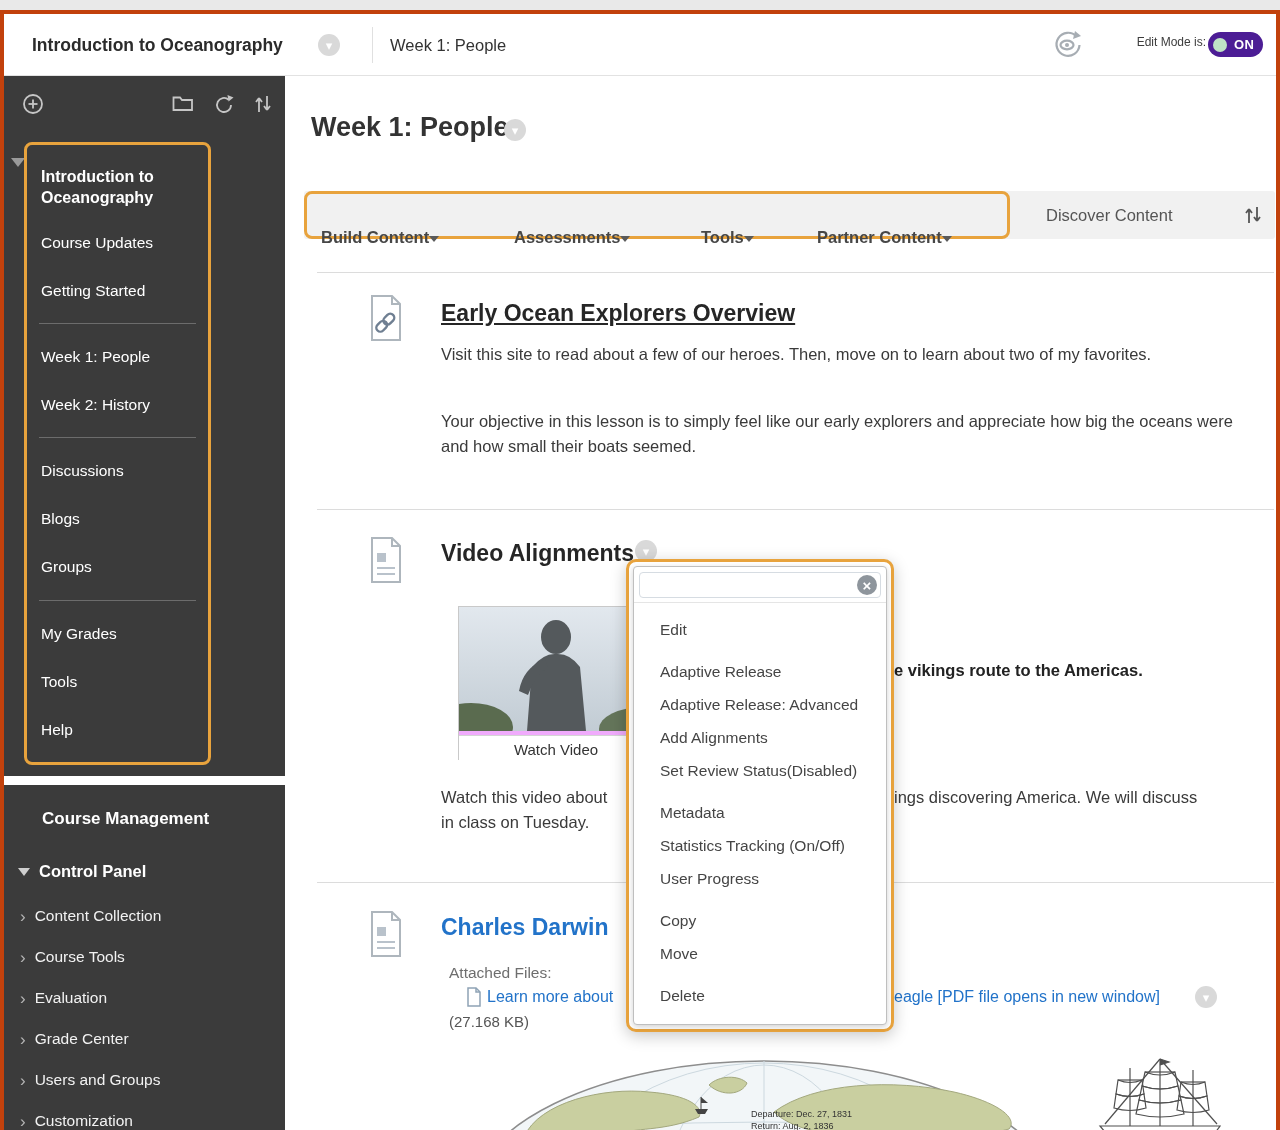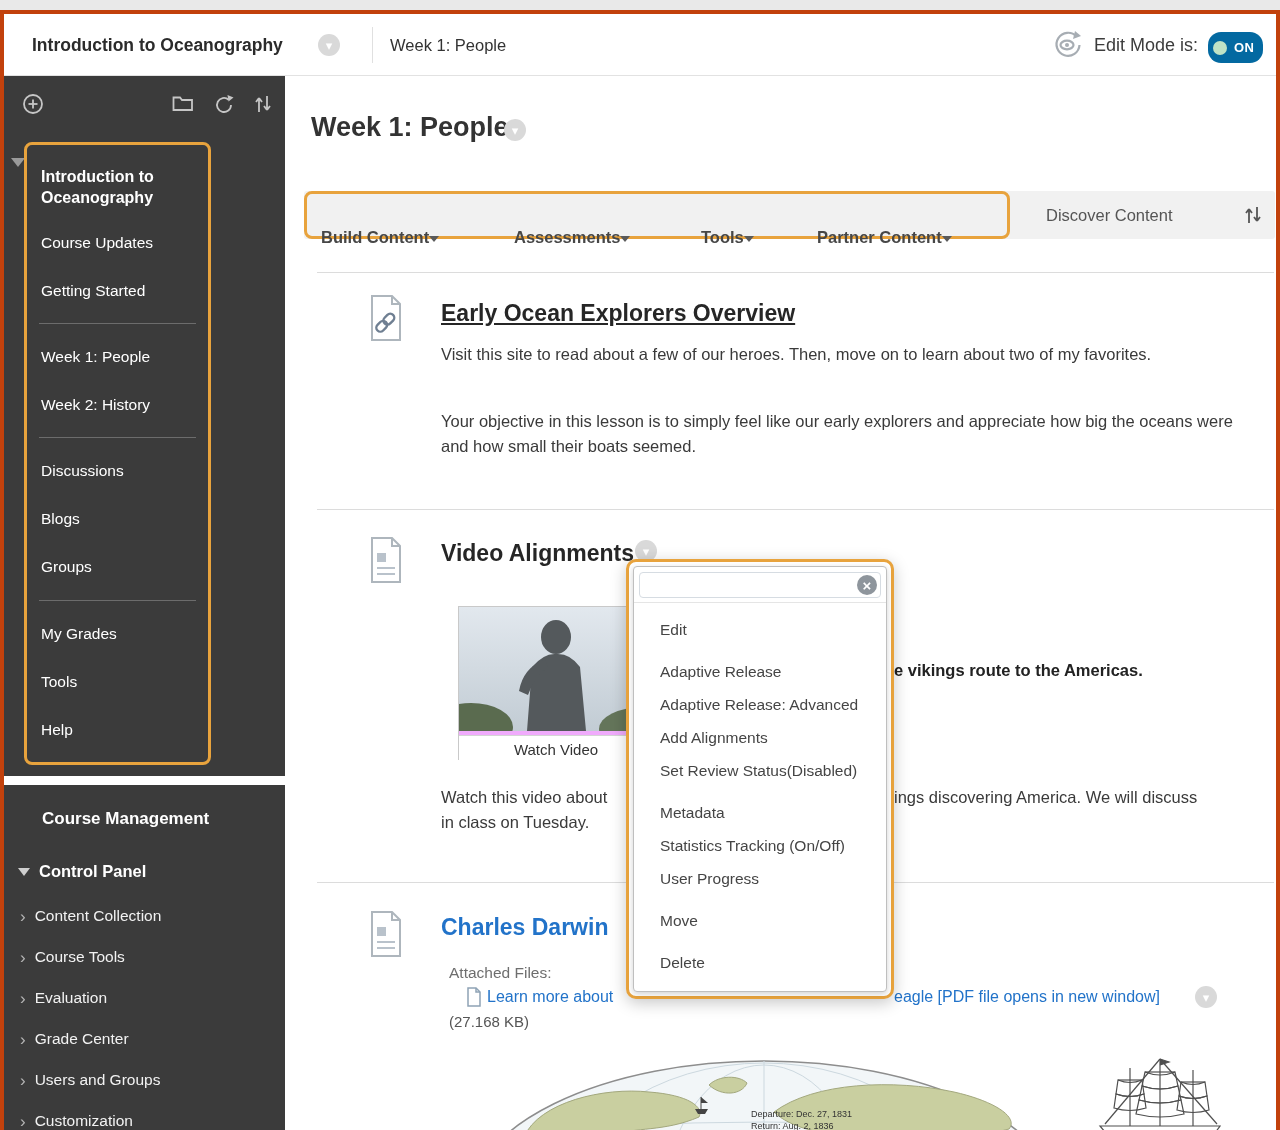--- a/index.html
+++ b/index.html
@@ -7,22 +7,22 @@
   .screen{position:relative;width:1280px;height:1130px;margin:10px auto;background:#fff;border:4px solid #c2410c;overflow:hidden}
   .abs{position:absolute}
 
   
   .header{position:absolute;left:0;top:0;width:100%;height:62px;background:#fff;border-bottom:1px solid #e2e2e2;z-index:10}
   .course-title{position:absolute;left:28px;top:0;line-height:62px;font-size:17.5px;font-weight:bold;color:#2b2b2b}
   .chev{width:22px;height:22px;border-radius:50%;background:#d9d9d9;display:flex;align-items:center;justify-content:center;flex:0 0 auto}
   .chev::after{content:"▾";color:#fff;font-size:13px;line-height:1}
   .vdiv{position:absolute;left:368px;top:13px;width:1px;height:36px;background:#e0e0e0}
   .breadcrumb{position:absolute;left:386px;top:0;line-height:62px;font-size:16.5px;color:#333}
-  .editmode-label{position:absolute;right:78px;top:21px;font-size:18px;color:#3c3c3c}
-  .toggle{position:absolute;right:13px;top:18px;width:55px;height:31px;border-radius:13px;background:#0369a1;display:flex;align-items:center}
+  .editmode-label{position:absolute;right:70px;top:21px;font-size:12px;color:#3c3c3c}
+  .toggle{position:absolute;right:13px;top:18px;width:55px;height:25px;border-radius:13px;background:#4c1d95;display:flex;align-items:center}
   .toggle .knob{width:14px;height:14px;border-radius:50%;background:#bfe3c6;margin-left:5px}
   .toggle .on{color:#fff;font-weight:bold;font-size:13px;margin-left:7px;letter-spacing:.5px}
 
   
   .sidebar{position:absolute;left:0;top:62px;width:281px;height:1068px;background:#3b3b3b;color:#eee;z-index:5}
   .sb-toolbar svg{position:absolute;top:22px}
   .collapse-tri{position:absolute;left:7px;top:82px;width:0;height:0;border-left:7px solid transparent;border-right:7px solid transparent;border-top:9px solid #9a9a9a}
   .course-menu{position:absolute;left:20px;top:66px;width:187px;border:3px solid #e8a33d;border-radius:8px;padding:8px 0 8px}
   .cm-item{padding:14px 14px;font-size:15.5px;color:#fff;line-height:1.3;cursor:pointer}
   .cm-item.head{font-weight:bold;font-size:16px;padding-bottom:10px}
@@ -346,20 +346,21 @@
           <div class="ctx-item">Adaptive Release: Advanced</div>
           <div class="ctx-item">Add Alignments</div>
           <div class="ctx-item">Set Review Status(Disabled)</div>
         </div>
         <div class="ctx-group">
           <div class="ctx-item">Metadata</div>
           <div class="ctx-item">Statistics Tracking (On/Off)</div>
           <div class="ctx-item">User Progress</div>
         </div>
         <div class="ctx-group">
+          <div class="ctx-item">Copy</div>
           <div class="ctx-item">Move</div>
         </div>
         <div class="ctx-group">
           <div class="ctx-item">Delete</div>
         </div>
       </div>
     </div>
   </div>
 
 </div>

